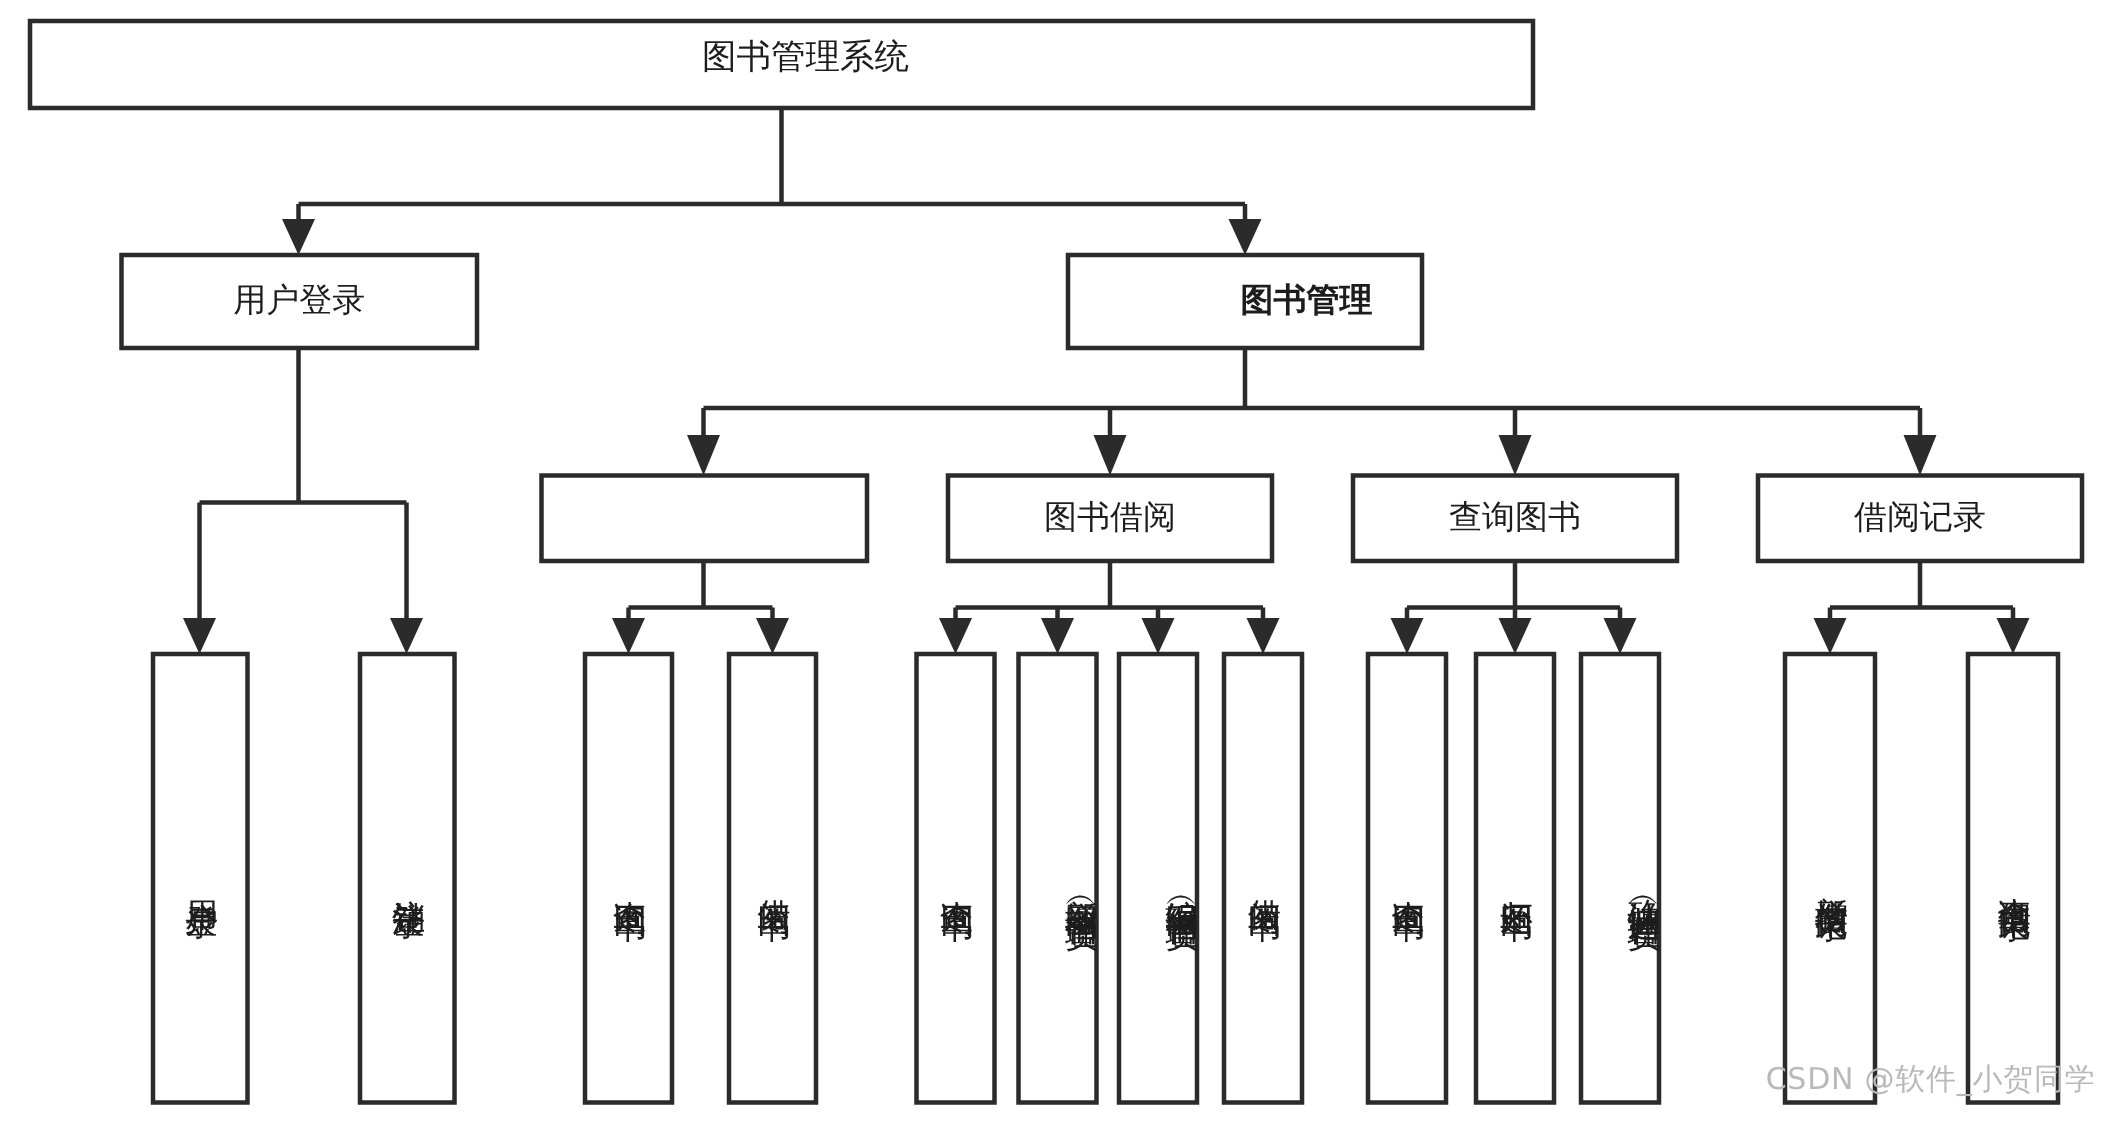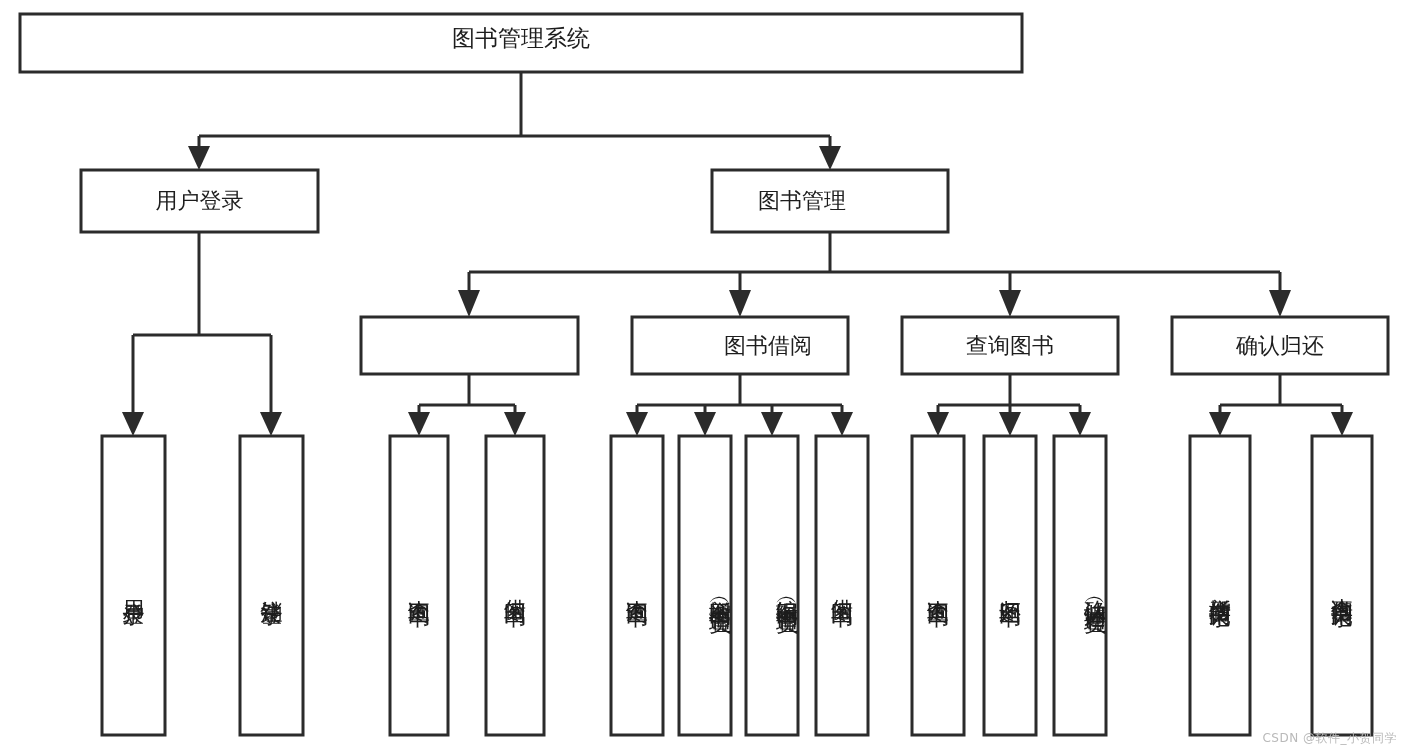--- a/index.html
+++ b/index.html
@@ -62,22 +62,22 @@
   .label-v {
     writing-mode: vertical-rl;
     text-orientation: upright;
     font-size: 22px;
     letter-spacing: 2px;
     line-height: 1;
   }
   #watermark {
     position: absolute;
     right: 8px;
-    bottom: 0;
-    font-size: 12px;
+    bottom: 14px;
+    font-size: 20px;
     color: #b9b9b9;
     font-family: "DejaVu Sans", "Liberation Sans", sans-serif;
     letter-spacing: 0.5px;
     white-space: nowrap;
   }
 </style>
 </head>
 <body>
 
 <div id="diagram-root">
@@ -179,28 +179,28 @@
     <g>
       <path class="conn" d="M 1280 374 L 1280 405"></path>
       <path class="conn" d="M 1220 405 L 1342 405"></path>
       <path class="conn" d="M 1220 405 L 1220 414"></path>
       <path class="conn" d="M 1342 405 L 1342 414"></path>
       <polygon class="arrow-head" points="1209,412 1231,412 1220,436"></polygon>
       <polygon class="arrow-head" points="1331,412 1353,412 1342,436"></polygon>
     </g>
   </svg>
 
-  <div class="node-label label-root" style="left:20px; top:14px; width:1002px; height:50px;">图书管理系统</div>
+  <div class="node-label label-root" style="left:36px; top:14px; width:1002px; height:50px;">图书管理系统</div>
 
   <div class="node-label label-h" style="left:81px; top:170px; width:237px; height:62px;">用户登录</div>
-  <div class="node-label label-h" style="left:672px; top:170px; width:260px; height:62px;">图书管理</div>
-
-  <div class="node-label label-h" style="left:632px; top:317px; width:216px; height:57px;margin-left:28px;">图书借阅</div>
+  <div class="node-label label-h" style="left:741px; top:170px; width:260px; height:62px;font-weight:bold;">图书管理</div>
+
+  <div class="node-label label-h" style="left:632px; top:317px; width:216px; height:57px;">图书借阅</div>
   <div class="node-label label-h" style="left:902px; top:317px; width:216px; height:57px;">查询图书</div>
-  <div class="node-label label-h" style="left:1172px; top:317px; width:216px; height:57px;">确认归还</div>
+  <div class="node-label label-h" style="left:1172px; top:317px; width:216px; height:57px;">借阅记录</div>
 
   <div class="node-label label-v" style="left:102px; top:436px; width:63px; height:299px;">用户登录</div>
   <div class="node-label label-v" style="left:240px; top:436px; width:63px; height:299px;">注销登录</div>
 
   <div class="node-label label-v" style="left:390px; top:436px; width:58px; height:299px;">查询图书</div>
   <div class="node-label label-v" style="left:486px; top:436px; width:58px; height:299px;">借阅图书</div>
 
   <div class="node-label label-v" style="left:611px; top:436px; width:52px; height:299px;">查询图书</div>
   <div class="node-label label-v" style="left:679px; top:436px; width:52px; height:299px; align-items:flex-start; padding-top:10px; box-sizing:border-box;">新增图书（管理员）</div>
   <div class="node-label label-v" style="left:746px; top:436px; width:52px; height:299px; align-items:flex-start; padding-top:10px; box-sizing:border-box;">编辑图书（管理员）</div>

